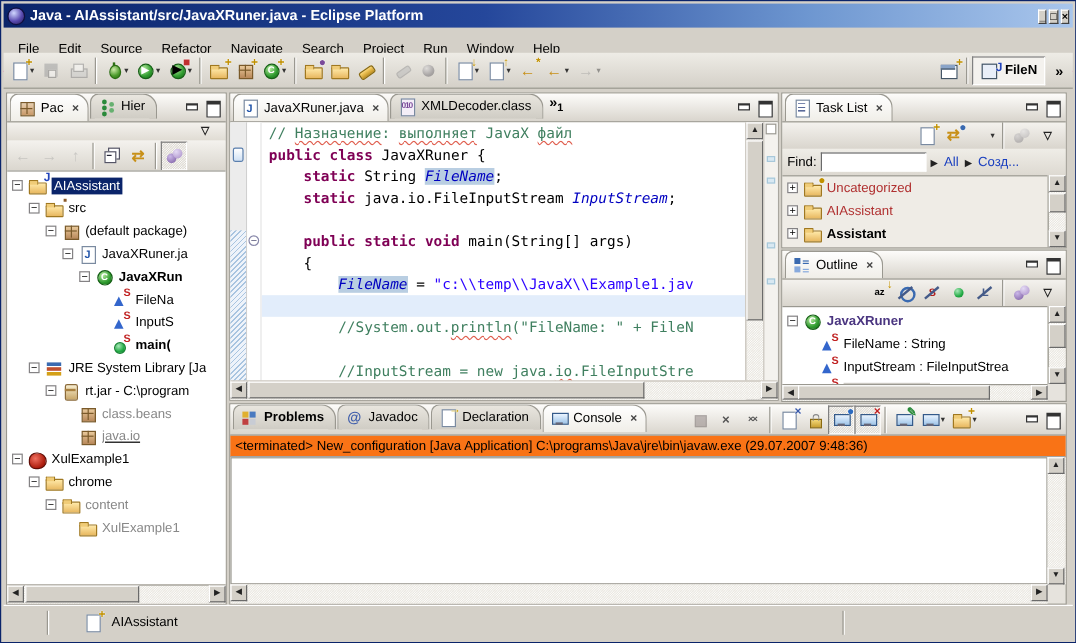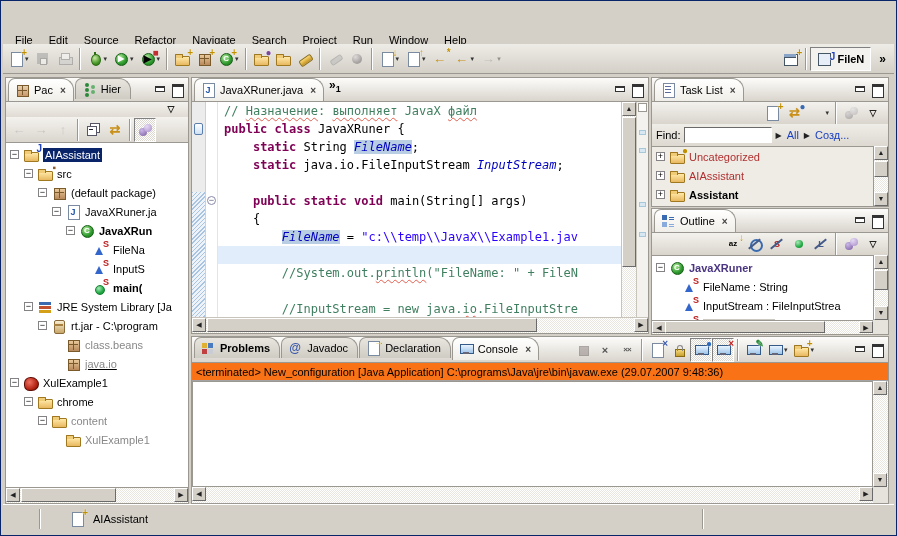--- a/index.html
+++ b/index.html
@@ -11,21 +11,21 @@
   .titlebar{position:absolute;left:2px;top:2px;right:2px;height:20px;
     background:linear-gradient(90deg,#0a246a 0%,#25479b 45%,#6d96d0 75%,#a9c6ec 100%);
     display:flex;align-items:center;padding:0 3px;color:#fff;font-weight:bold;font-size:12px;}
   .titlebar .logo{width:15px;height:15px;border-radius:50%;margin-right:4px;
     background:radial-gradient(circle at 35% 30%,#cfd6ff,#5a4ab0 55%,#241a52);border:1px solid #101040;}
   .title-text{flex:1;white-space:nowrap;overflow:hidden;}
   .wbtn{width:16px;height:14px;margin-left:2px;background:#d4d0c8;border:1px solid;
     border-color:#fff #404040 #404040 #fff;font-size:9px;line-height:12px;text-align:center;
     color:#000;font-weight:bold;font-family:"Liberation Sans",sans-serif;}
   
-  .menubar{position:absolute;left:2px;top:22px;right:2px;height:37px;display:flex;align-items:center;padding-left:4px;border-bottom:4px solid #ec4899;}
+  .menubar{position:absolute;left:2px;top:22px;right:2px;height:37px;display:flex;align-items:center;padding-left:4px;border-bottom:1px solid #ec4899;}
   .menu-item{padding:2px 8px;}
   .menu-item u{text-decoration:underline;}
   
   .toolbar{position:absolute;left:2px;top:43px;right:2px;height:30px;display:flex;align-items:center;padding-left:2px;border-bottom:1px solid #9a9890;background:linear-gradient(#eeece6,#d4d0c8);}
   .tbtn{position:relative;display:inline-flex;align-items:center;height:24px;padding:0 2px;border:1px solid transparent;}
   .tbtn .dd{font-size:7px;margin-left:1px;color:#333;}
   .tbtn.dis{opacity:.45;filter:grayscale(.9);}
   .tbtn.pressed{border-color:#808080 #fff #fff #808080;
     background-image:linear-gradient(45deg,#fff 25%,transparent 25%,transparent 75%,#fff 75%),linear-gradient(45deg,#fff 25%,transparent 25%,transparent 75%,#fff 75%);
     background-size:2px 2px;background-position:0 0,1px 1px;background-color:#dcd8d0;}
@@ -200,20 +200,25 @@
   .console-body{position:absolute;background:#fff;border:1px solid #9a9890;}
   .ovr{position:relative;width:12px;background:#f4f2ee;border-left:1px solid #c8c4bc;}
   .ovr-mark{position:absolute;left:2px;width:7px;height:5px;background:#d8e8f2;border:1px solid #a8c8da;}
   .ovr-box{position:absolute;left:1px;top:1px;width:9px;height:9px;border:1px solid #9a9890;background:#fff;}
 </style>
 </head>
 <body>
 
 <div class="window">
 
+  <div class="titlebar">
+    <span class="logo"></span>
+    <span class="title-text">Java - AIAssistant/src/JavaXRuner.java - Eclipse Platform</span>
+    <span id="win-controls"><span class="wbtn">_</span><span class="wbtn">□</span><span class="wbtn">×</span></span>
+  </div>
 
   <div class="menubar" id="menubar">
       <span class="menu-item"><u>F</u>ile</span>
       <span class="menu-item"><u>E</u>dit</span>
       <span class="menu-item"><u>S</u>ource</span>
       <span class="menu-item">Refac<u>t</u>or</span>
       <span class="menu-item"><u>N</u>avigate</span>
       <span class="menu-item">Se<u>a</u>rch</span>
       <span class="menu-item"><u>P</u>roject</span>
       <span class="menu-item"><u>R</u>un</span>
@@ -494,20 +499,26 @@
   </div>
 
   <div class="panel" style="left:190px;top:76px;width:458px;height:257px;">
     <div class="tabrow" id="ed-tabs">
         <div class="tab active">
           <span class="ic ic-java-file">
             <span class="g">J</span>
           </span>
           <span class="tlabel">JavaXRuner.java</span>
           <span class="tclose">×</span>
+        </div>
+        <div class="tab">
+          <span class="ic ic-class-file">
+            <span class="g">010</span>
+          </span>
+          <span class="tlabel">XMLDecoder.class</span>
         </div>
         <span class="chevron-more"><span>»</span><sub>1</sub></span>
         <span class="minmax">
           <span class="mm mm-min"></span>
           <span class="mm mm-max"></span>
         </span>
       </div>
     <div class="editor-body">
       <div class="ruler">
         <div class="range-hatch" style="top:90px;height:127px;"></div>

